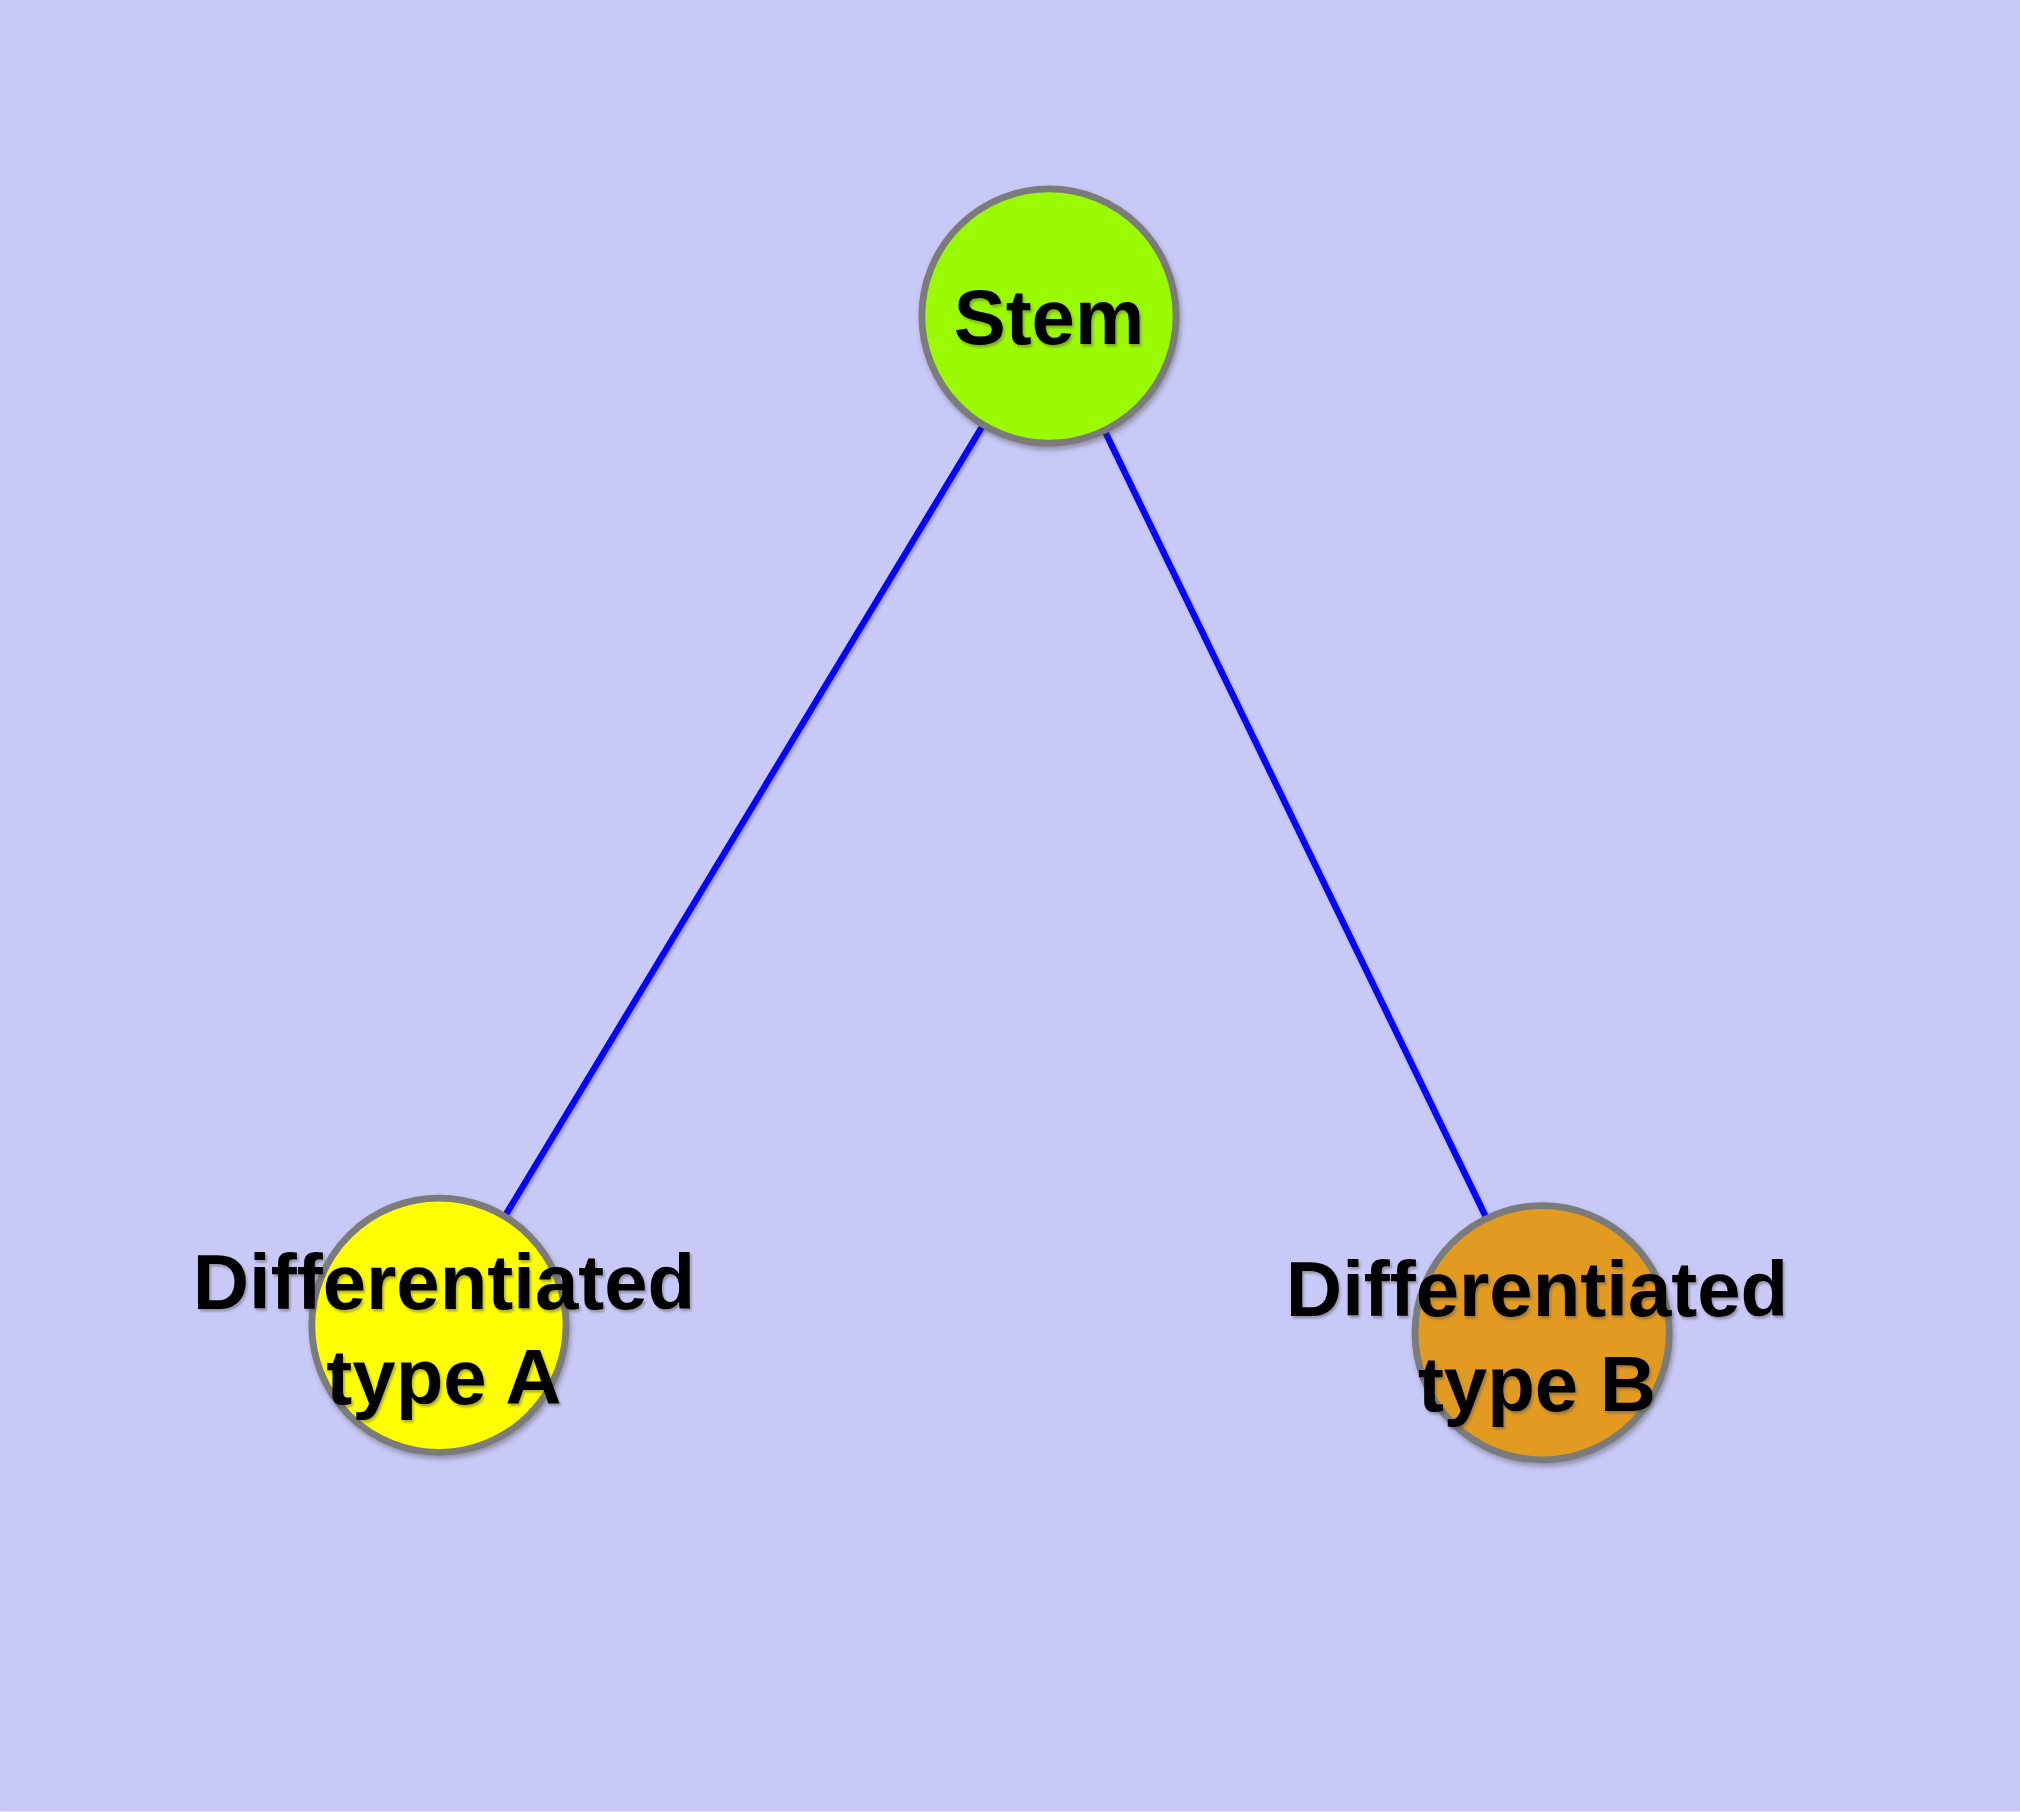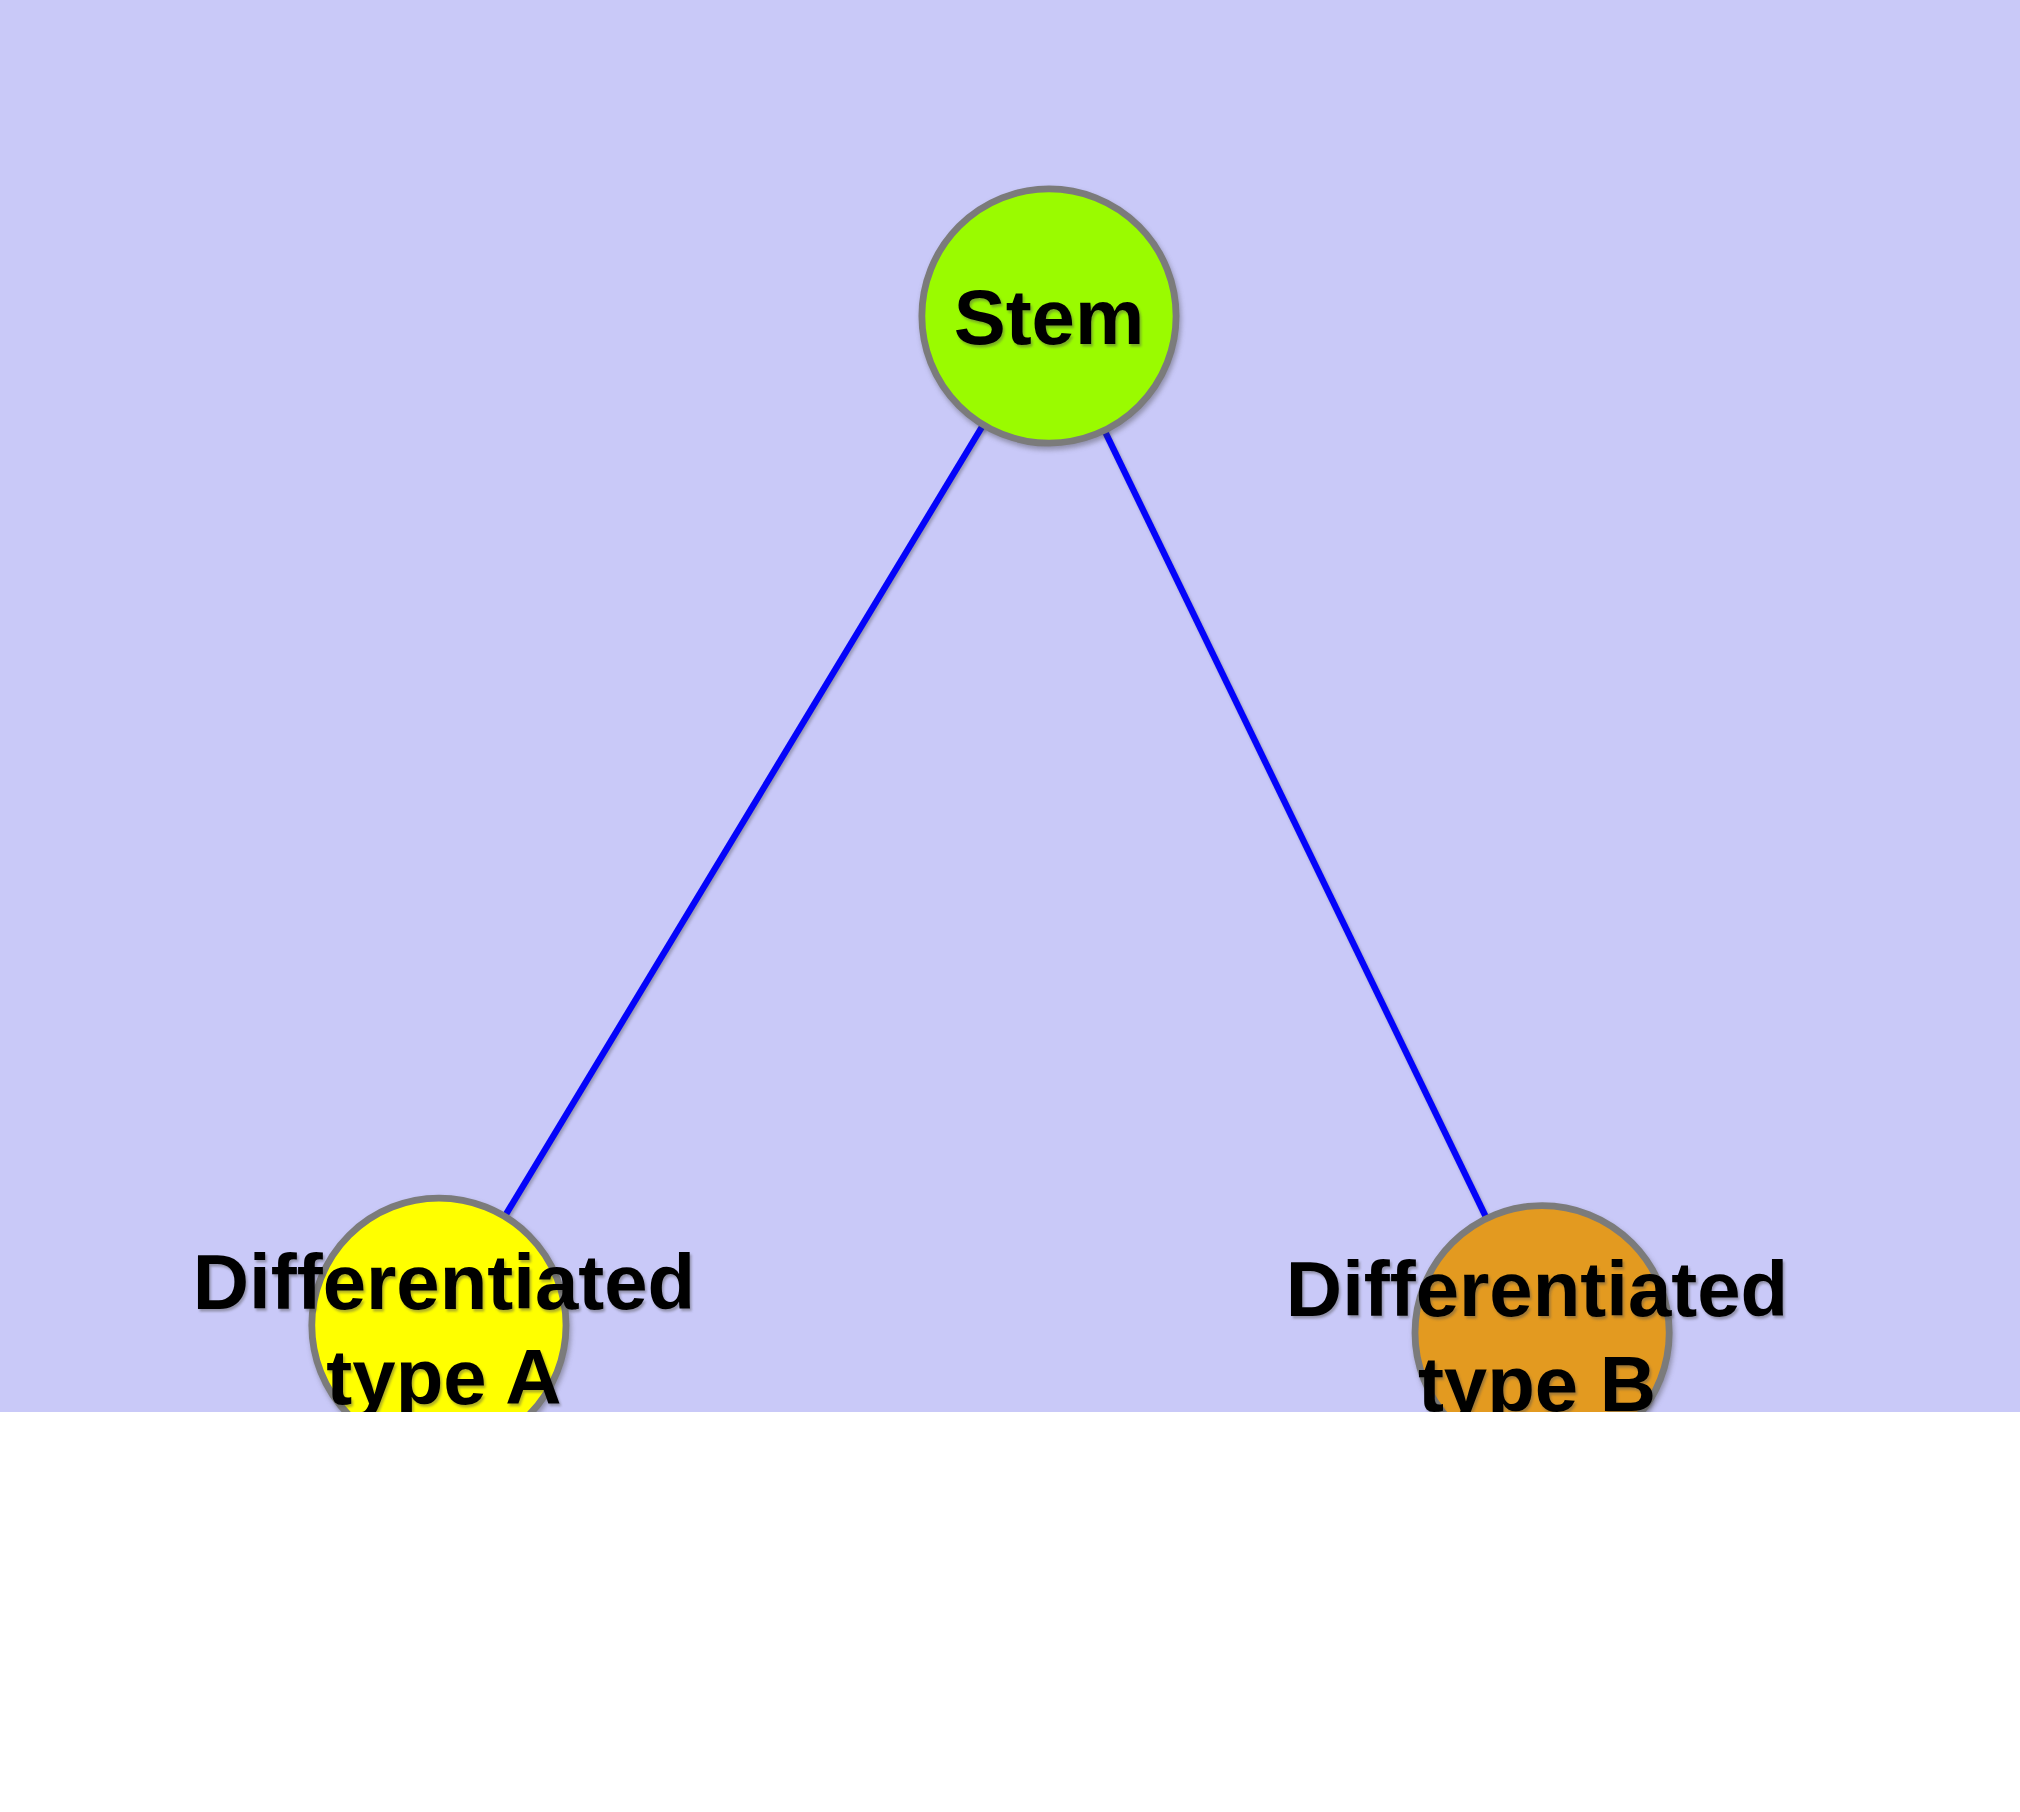--- a/index.html
+++ b/index.html
@@ -2,21 +2,21 @@
 <html style="font-size:13.6px"><head>
 <meta charset="utf-8">
 <style>
   html, body {
     margin: 0;
     padding: 0;
     background: #ffffff;
   }
   .diagram-wrap {
     width: 2021px;
-    height: 1412px;
+    height: 1812px;
     max-width: 100%;
     border-radius: 21px;
   }
   svg {
     display: block;
     width: 100%;
     height: auto;
     font-family: "Liberation Sans", sans-serif;
   }
   .edge {

